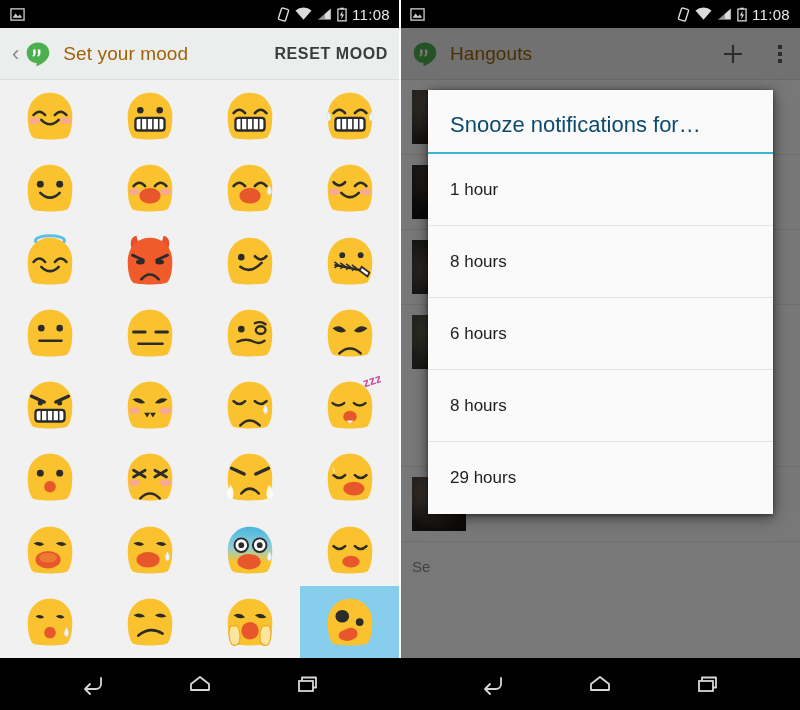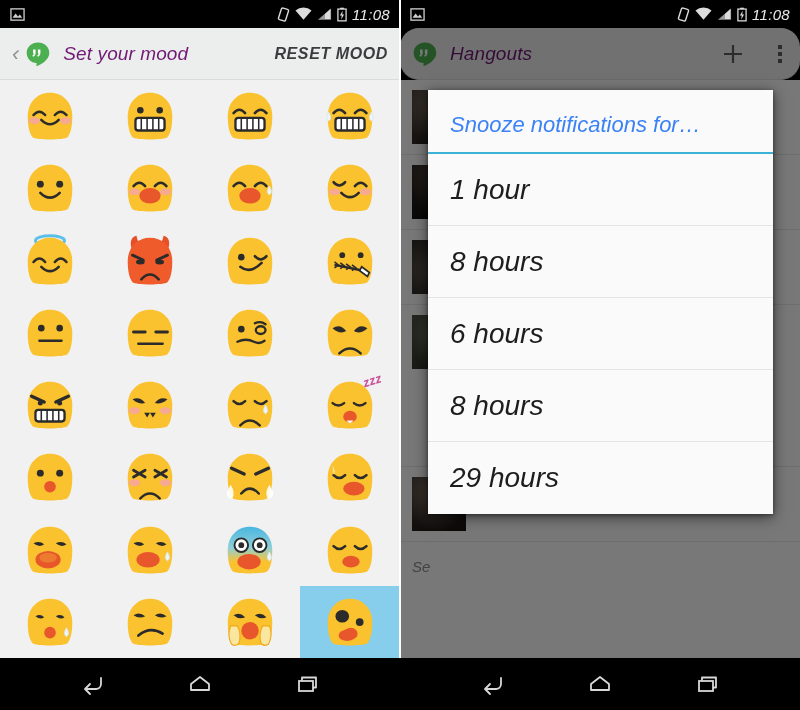--- a/index.html
+++ b/index.html
@@ -2,21 +2,21 @@
 <html><head>
 <meta charset="utf-8">
 <style>
   * { box-sizing: border-box; margin: 0; padding: 0; }
   html, body {
     width: 800px; height: 710px;
     background: #000;
     font-family: "Liberation Sans", sans-serif;
     overflow: hidden;
   }
-  #root { position: relative; width: 800px; height: 710px; font-style: italic; }
+  #root { position: relative; width: 800px; height: 710px; }
 
   
   .panel { position: absolute; top: 0; width: 400px; height: 710px; overflow: hidden; }
   .panel-left  { left: 0; }
   .panel-right { left: 400px; }
   .panel-divider {
     position: absolute; left: 399px; top: 0; width: 2px; height: 710px;
     background: #ffffff; z-index: 60;
   }
 
@@ -43,21 +43,21 @@
     background: #eceded; z-index: 30;
     display: flex; align-items: center; padding: 0 12px;
     border-bottom: 1px solid #dadbdc;
   }
   .ab-back {
     color: #8b8d8e; font-size: 22px; line-height: 1;
     margin-right: 6px; font-family: "Liberation Sans", sans-serif;
   }
   .hangouts-logo { width: 26px; height: 26px; flex: none; }
   .ab-title {
-    margin-left: 12px; font-size: 19px; color: #701a75;
+    margin-left: 12px; font-size: 19px; color: #a16207;
     font-weight: 400; letter-spacing: .1px; white-space: nowrap;
   }
   .ab-action {
     margin-left: auto; font-size: 16px; font-weight: bold;
     color: #3a3c3d; letter-spacing: .6px;
   }
   .ab-plus { margin-left: auto; width: 26px; height: 26px; }
   .ab-overflow {
     margin-left: 26px; display: flex; flex-direction: column;
     gap: 3px; align-items: center; padding: 2px 6px;
@@ -125,27 +125,27 @@
   }
 
   
   .dialog {
     position: absolute; left: 28px; top: 90px; width: 345px;
     background: #fafafa; z-index: 50;
     box-shadow: 0 3px 14px rgba(0,0,0,.55), 0 1px 4px rgba(0,0,0,.4);
   }
   .dialog-title {
     padding: 22px 22px 14px 22px;
-    font-size: 22px; color: #3b82f6; font-weight: 400;
+    font-size: 22px; color: #0c4a6e; font-weight: 400;
     border-bottom: 2px solid #3ab3d6;
     white-space: nowrap;
   }
   .dialog-item {
     height: 72px; display: flex; align-items: center;
-    padding: 16px 22px; font-size: 28px; color: #1d1d1d;
+    padding: 16px 22px; font-size: 17px; color: #1d1d1d;
     border-bottom: 1px solid #e4e4e4;
   }
   .dialog-item:last-child { border-bottom: none; }
 
   
   .navbar {
     position: absolute; bottom: 0; left: 0; width: 400px; height: 52px;
     background: #000; z-index: 70;
     display: flex; align-items: center; justify-content: space-around;
     padding: 0 40px;
@@ -822,21 +822,21 @@
         </svg>
         <svg class="sb-icon" width="10" height="15" viewBox="0 0 11 16">
           <rect x="3.5" y="0.5" width="4" height="1.6" fill="#dcdcdc"></rect>
           <rect x="1" y="2" width="9" height="13" fill="none" stroke="#dcdcdc" stroke-width="1.4"></rect>
           <path d="M6.2 3.8 L3.2 9 L5.2 9 L4.6 13.4 L7.8 8 L5.8 8 Z" fill="#dcdcdc"></path>
         </svg>
         <span class="sb-clock">11:08</span>
       </div>
     </div>
 
-    <div class="actionbar" style="z-index:31;border-radius:19px;">
+    <div class="actionbar" style="z-index:31;">
       <svg class="hangouts-logo" viewBox="0 0 26 26">
         <path d="M13 1.6 C6.6 1.6 1.7 6.1 1.7 11.9 C1.7 17.3 5.9 21.6 11.5 22.1 L11.5 25.2 C15.8 23.4 24.3 19 24.3 11.9 C24.3 6.1 19.4 1.6 13 1.6 Z" fill="#4caf50"></path>
         <path d="M8.1 8.4 L10.6 8.4 L10.6 12.1 C10.6 14.0 9.6 15.2 8.0 15.8 L7.4 14.6 C8.3 14.1 8.8 13.5 8.8 12.6 L8.1 12.6 Z" fill="#fff"></path>
         <path d="M12.9 8.4 L15.4 8.4 L15.4 12.1 C15.4 14.0 14.4 15.2 12.8 15.8 L12.2 14.6 C13.1 14.1 13.6 13.5 13.6 12.6 L12.9 12.6 Z" fill="#fff"></path>
       </svg>
       <span class="ab-title">Hangouts</span>
       <svg class="ab-plus" viewBox="0 0 26 26">
         <path d="M13 4 L13 22 M4 13 L22 13" stroke="#5b5d5e" stroke-width="2.2" stroke-linecap="butt"></path>
       </svg>
       <div class="ab-overflow">

